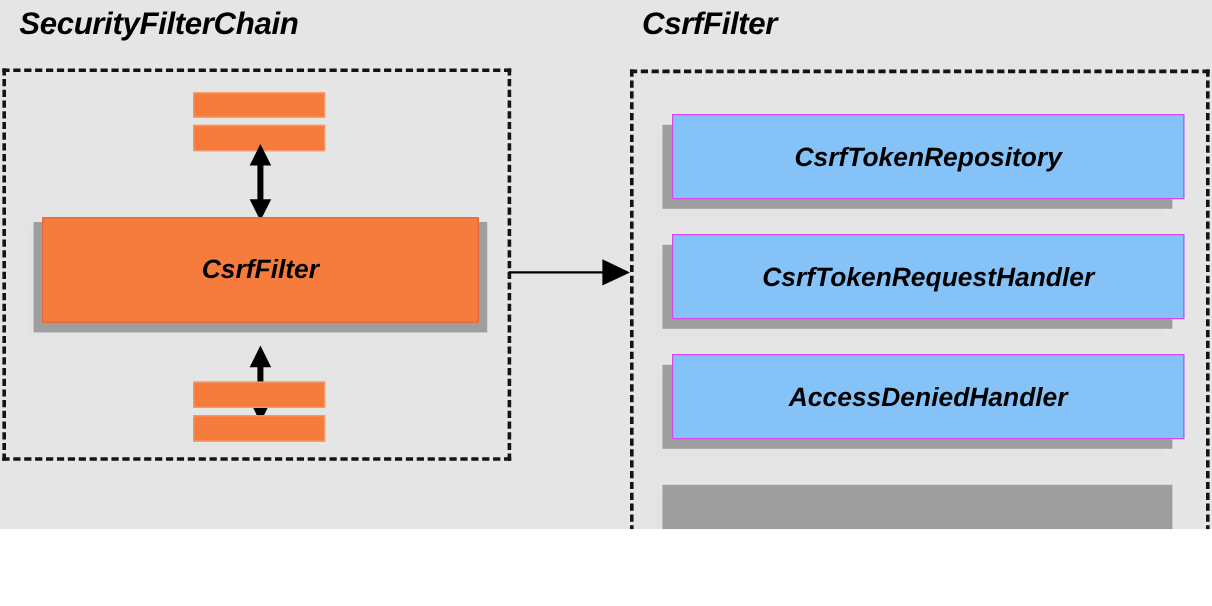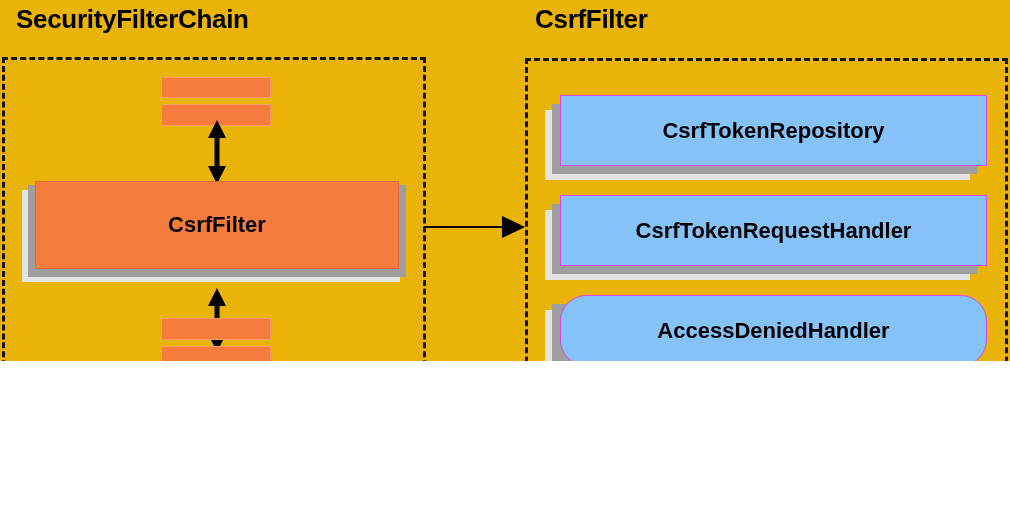--- a/index.html
+++ b/index.html
@@ -3,24 +3,25 @@
 <meta charset="utf-8">
 <style>
   html, body {
     margin: 0;
     padding: 0;
     background: #ffffff;
   }
   #canvas {
     position: relative;
     width: 1010px;
-    height: 361px;
-    background: #eab308;
+    height: 441px;
+    background: #e5e5e5;
     font-family: "Liberation Sans", sans-serif;
     overflow: hidden;
+    font-style: italic;
   }
 
   
   .panel-title {
     position: absolute;
     font-size: 26px;
     font-weight: bold;
     color: #000000;
     letter-spacing: -0.3px;
     white-space: nowrap;
@@ -123,18 +124,18 @@
   <div class="shadow-far" style="left:545px; top:110px; width:425px; height:70px;"></div>
   <div class="shadow-near" style="left:552px; top:104px; width:425px; height:70px;"></div>
   <div class="box box-blue" style="left:560px; top:95px; width:427px; height:71px;">CsrfTokenRepository</div>
 
   <div class="shadow-far" style="left:545px; top:210px; width:425px; height:70px;"></div>
   <div class="shadow-near" style="left:552px; top:204px; width:425px; height:70px;"></div>
   <div class="box box-blue" style="left:560px; top:195px; width:427px; height:71px;">CsrfTokenRequestHandler</div>
 
   <div class="shadow-far" style="left:545px; top:310px; width:425px; height:70px;"></div>
   <div class="shadow-near" style="left:552px; top:304px; width:425px; height:70px;"></div>
-  <div class="box box-blue" style="left:560px; top:295px; width:427px; height:71px;border-radius:26px;">AccessDeniedHandler</div>
+  <div class="box box-blue" style="left:560px; top:295px; width:427px; height:71px;">AccessDeniedHandler</div>
 
   <div class="shadow-far" style="left:545px; top:410px; width:425px; height:70px;"></div>
   <div class="shadow-near" style="left:552px; top:404px; width:425px; height:70px;"></div>
 
 </div>
 
 </body></html>

